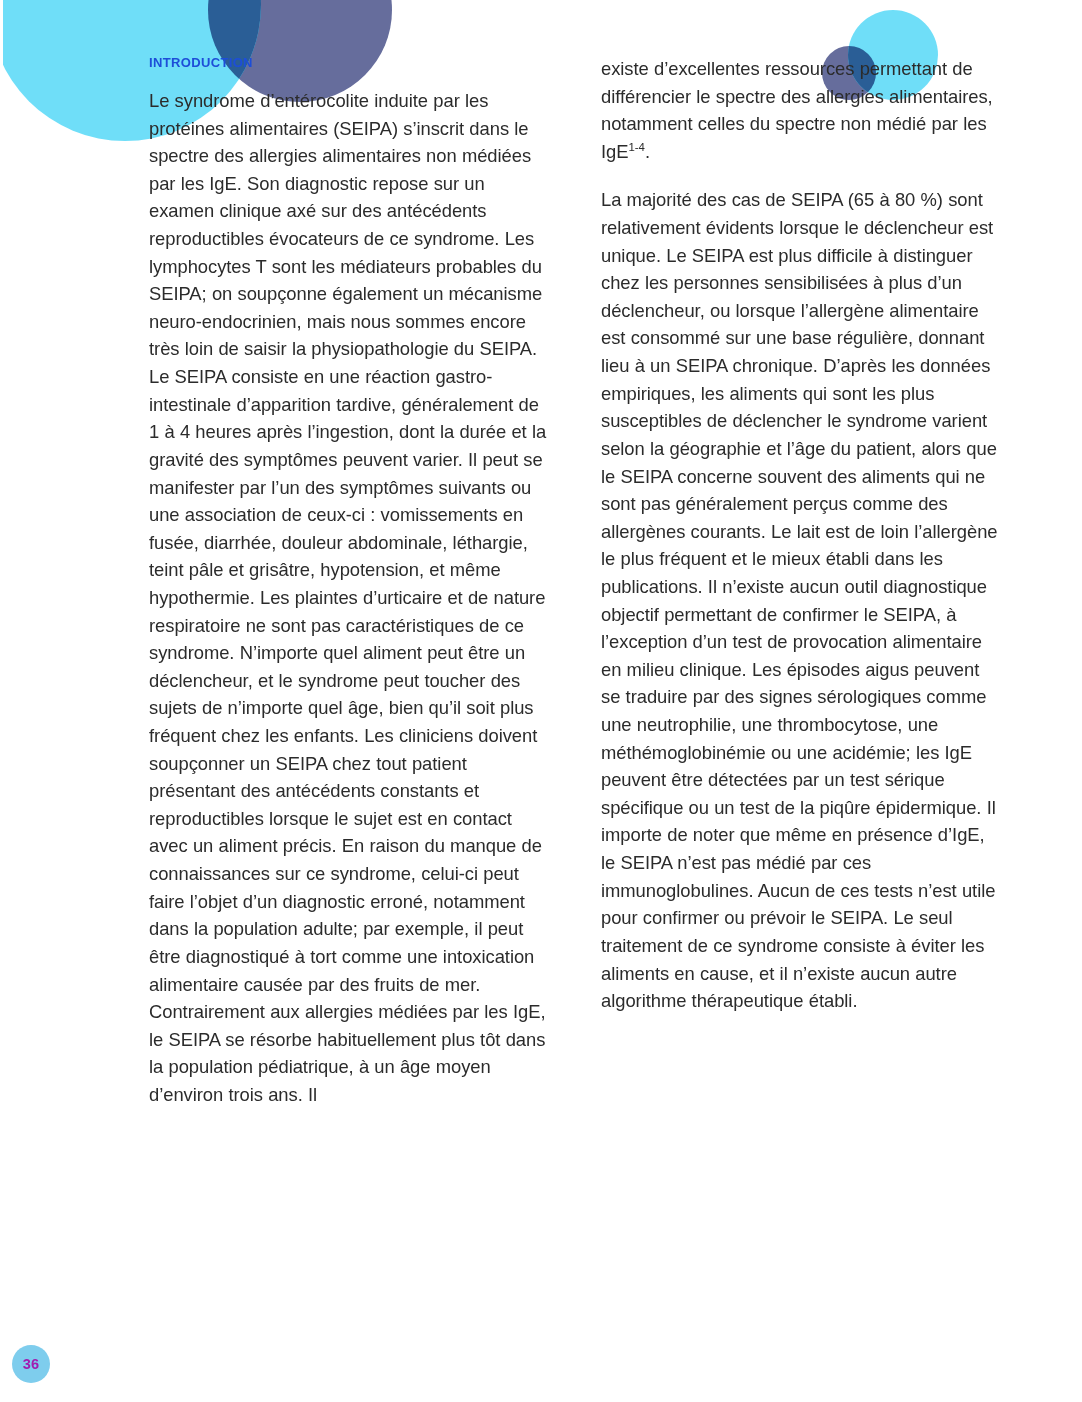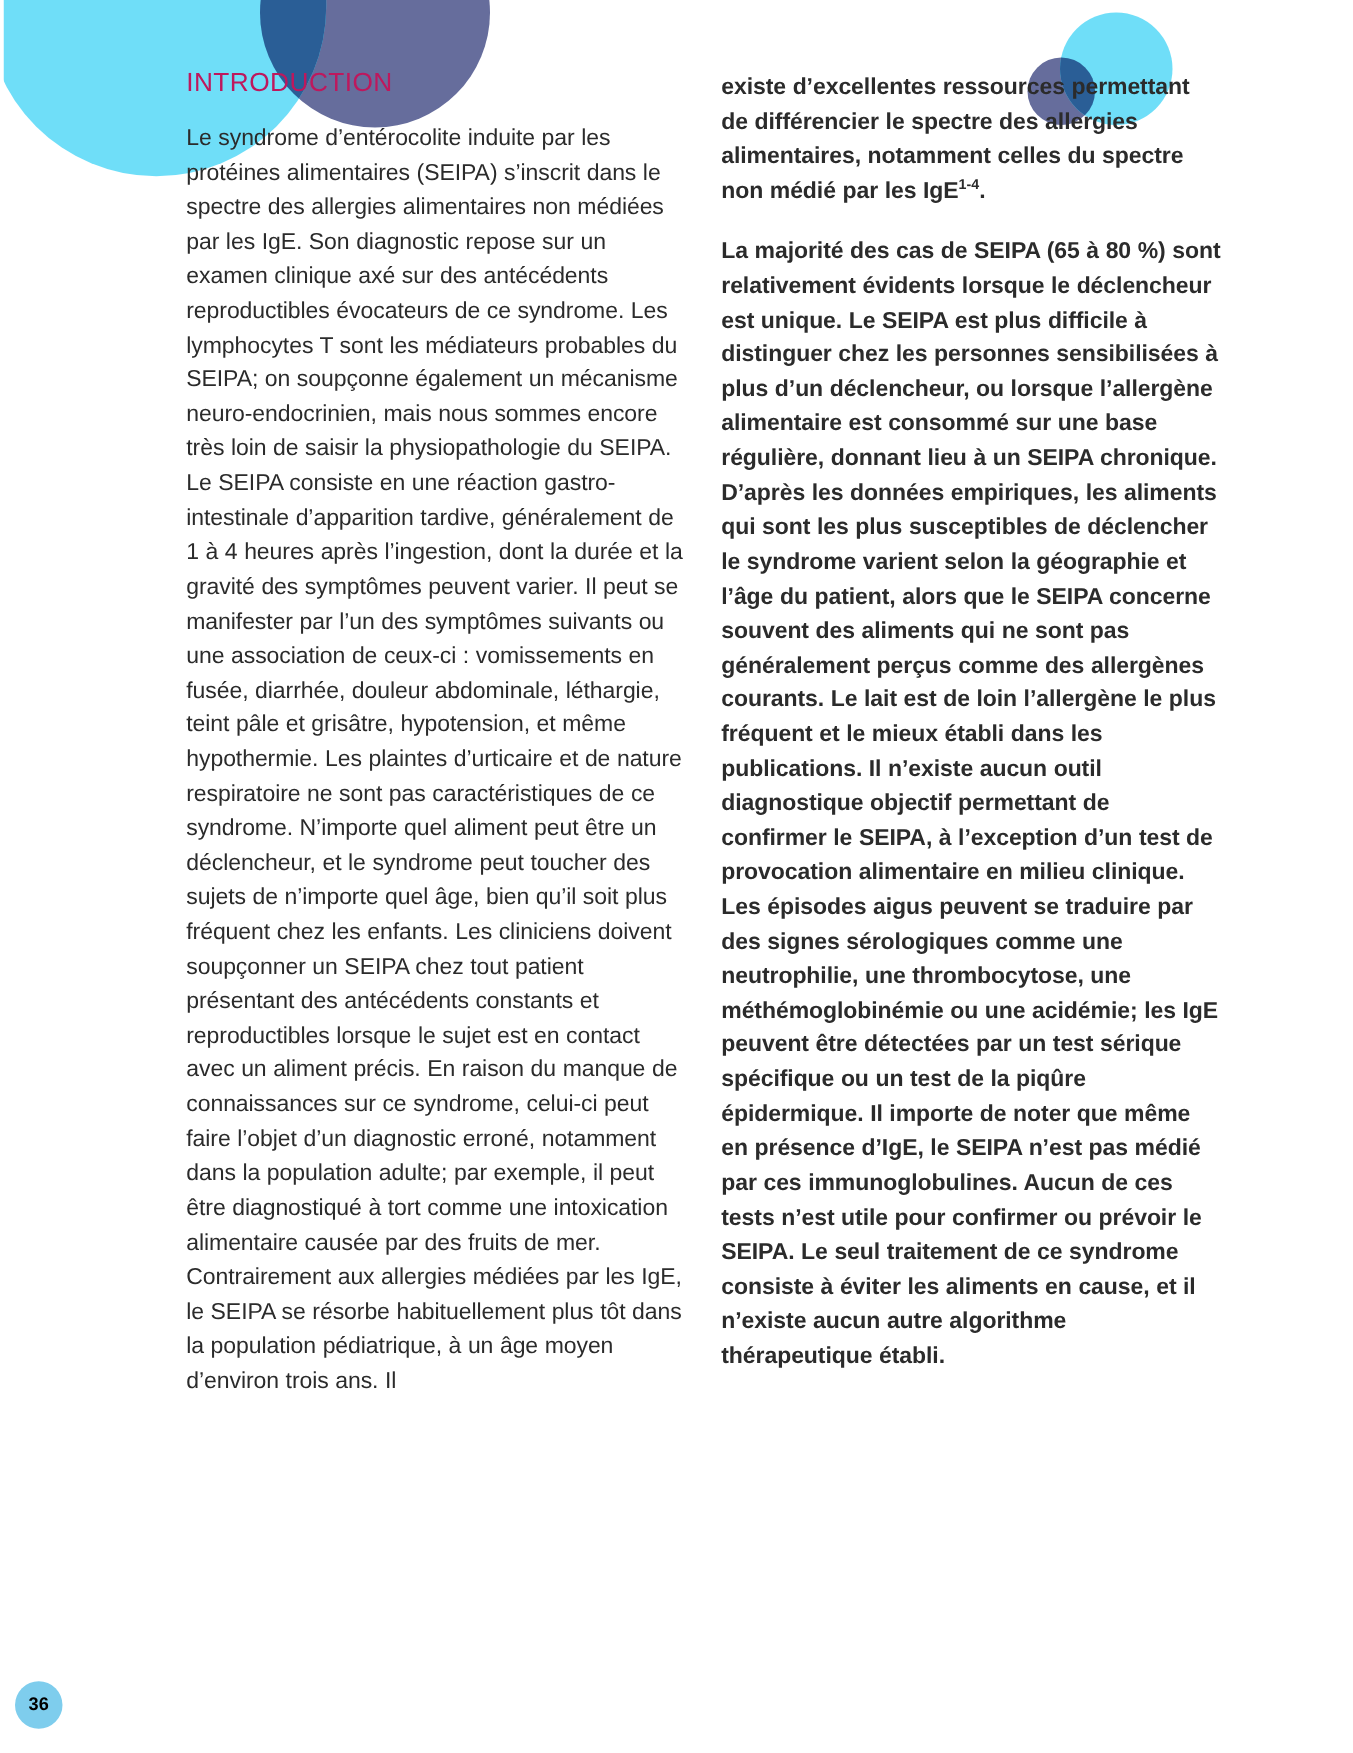--- a/index.html
+++ b/index.html
@@ -38,21 +38,21 @@
 
   
   .page-number-badge {
     position: absolute;
     left: 12px;
     top: 1345px;
     width: 38px;
     height: 38px;
     border-radius: 50%;
     background: #7ecded;
-    color: #000000;
+    color: #a21caf;
     font-size: 14.5px;
     font-weight: bold;
     display: flex;
     align-items: center;
     justify-content: center;
     letter-spacing: 0.2px;
   }
 
   
   .content {
@@ -77,29 +77,28 @@
   .columns {
     display: flex;
     margin-top: 55px;
     gap: 0;
   }
 
   .col {
     width: 400px;
   }
   .col-right {
-    margin-left: 28px;
-    font-weight: bold;
+    margin-left: 52px;
   }
 
   .section-heading {
     margin: 0 0 17px 0;
-    color: #be185d;
-    font-size: 21px;
-    font-weight: normal;
+    color: #1d4ed8;
+    font-size: 13px;
+    font-weight: bold;
     letter-spacing: 0.35px;
   }
 
   p.body {
     margin: 0 0 21px 0;
     color: #2b2b2b;
     font-size: 18.4px;
     line-height: 1.5;
     letter-spacing: -0.05px;
     word-spacing: 0.2px;

